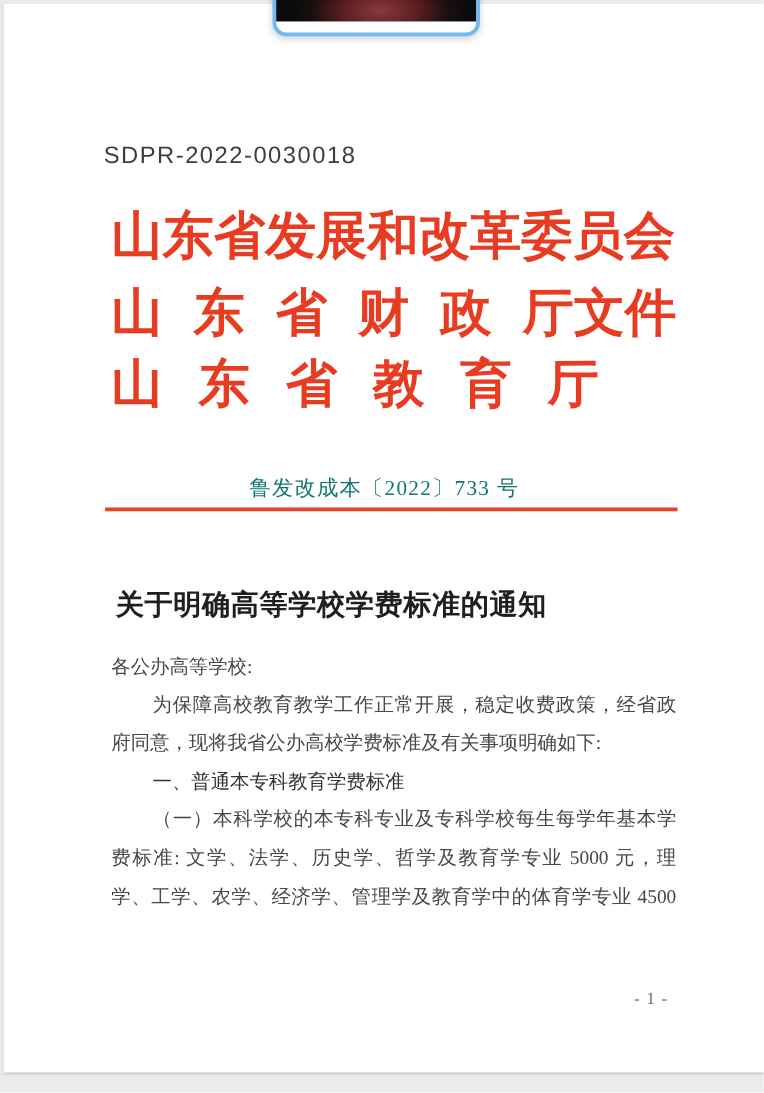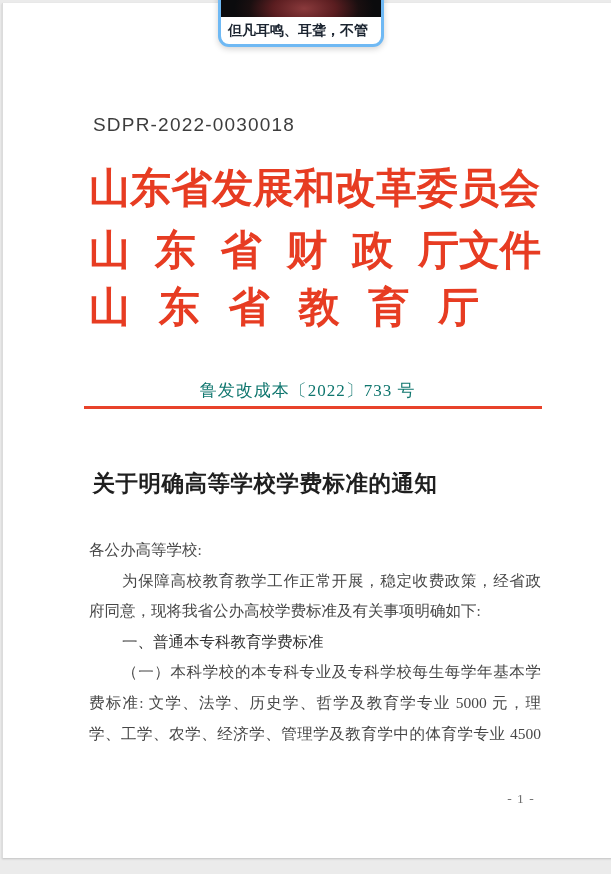--- a/index.html
+++ b/index.html
@@ -9,21 +9,21 @@
     font-family:"Liberation Serif","DejaVu Serif",serif;
   }
   
   .page{
     position:absolute;left:2px;top:3px;width:609px;height:855px;
     background:#ffffff;
     border-left:1px solid #dcdcdc;
     box-shadow:0 1px 2px rgba(0,0,0,0.18);
   }
   .doc-code{
-    position:absolute;left:90px;top:111px;
+    position:absolute;left:80px;top:111px;
     font-family:"Liberation Sans","DejaVu Sans",sans-serif;
     font-size:19px;letter-spacing:1.2px;color:#3d3d3d;
   }
   .red-header{
     position:absolute;left:86px;top:164px;width:452px;
     color:#e73c22;font-weight:700;
     font-family:"Liberation Serif","DejaVu Serif",serif;
   }
   .rh-line{font-size:41px;line-height:43px;white-space:nowrap;}
   .rh-line1{margin-bottom:19px;letter-spacing:0;}
@@ -35,21 +35,21 @@
   }
   .red-rule{
     position:absolute;left:81px;top:403px;width:458px;height:3px;
     background:#e8422a;
   }
   .doc-title{
     position:absolute;left:0;top:465px;width:524px;text-align:center;
     font-size:22.5px;font-weight:700;letter-spacing:0.5px;color:#1f1f1f;
   }
   .body-block{
-    position:absolute;left:86px;top:532px;width:452px;
+    position:absolute;left:86px;top:516px;width:452px;
     font-size:15.5px;line-height:30.6px;color:#474747;
   }
   .bline{height:30.6px;white-space:nowrap;}
   .fill{text-align:justify;text-align-last:justify;white-space:normal;}
   .indent{text-indent:33px;}
   .bold-heading{
     font-family:"Liberation Sans","DejaVu Sans",sans-serif;
     font-weight:400;color:#333333;
   }
   .page-number{
@@ -126,15 +126,14 @@
     <div class="bline fill">学、工学、农学、经济学、管理学及教育学中的体育学专业 4500</div>
   </div>
 
   <div class="page-number">- 1 -</div>
 
 </div>
 
 <div class="popup-card">
   <div class="popup-img"></div>
   <div class="popup-text">
-    <div class="popup-line">但凡耳鸣、耳聋，不管</div>
   </div>
 </div>
 
 </body></html>

